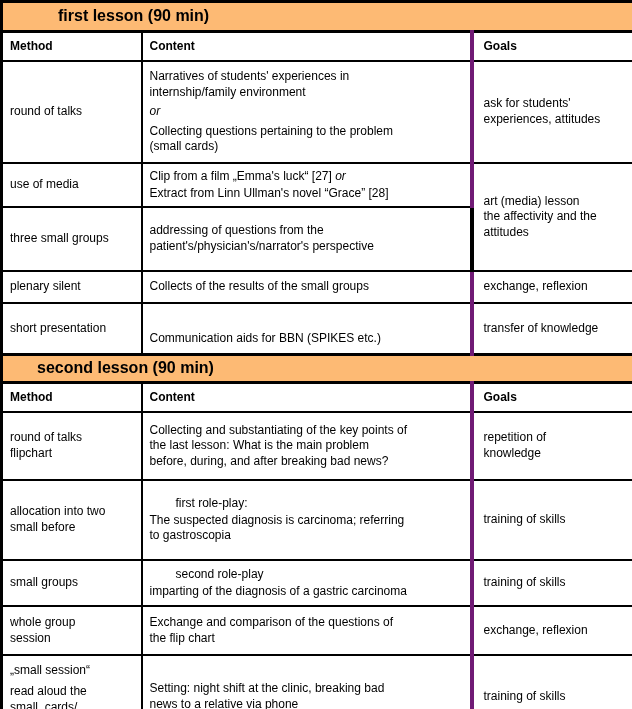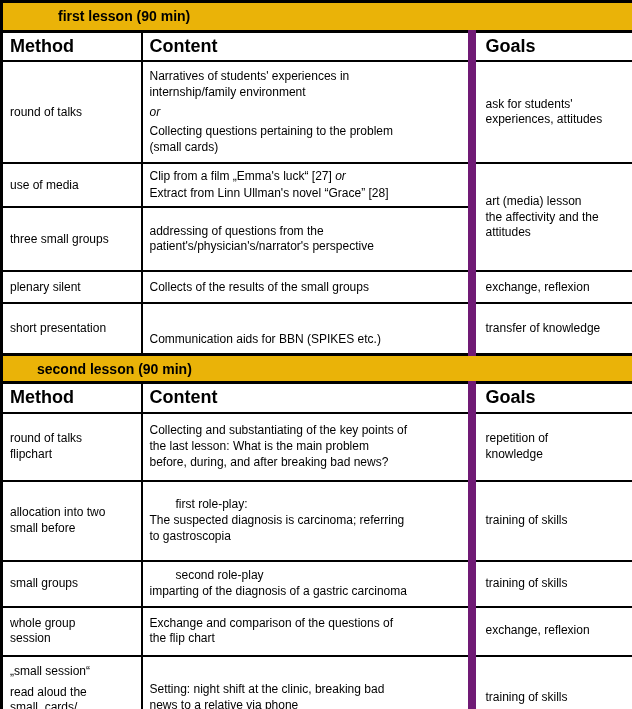--- a/index.html
+++ b/index.html
@@ -2,28 +2,28 @@
 <html><head>
 <meta charset="utf-8">
 <style>
   html,body{margin:0;padding:0;background:#fff;}
   body{width:632px;font-family:"Liberation Sans","DejaVu Sans",sans-serif;color:#000;}
   table{border-collapse:collapse;table-layout:fixed;width:632px;border:3px solid #000;}
   td{border:2px solid #000;vertical-align:middle;font-size:12px;line-height:1.3;
      padding:2px 2px 2px 7px;overflow:hidden;}
   col.c1{width:140px;} col.c2{width:330px;} col.c3{width:162px;}
 
-  tr.band td{background:#eab308;font-weight:bold;font-size:14px;border:3px solid #000;}
+  tr.band td{background:#fdba74;font-weight:bold;font-size:16px;border:3px solid #000;}
   tr.band td.ind1{padding-left:55px;}
   tr.band td.ind2{padding-left:34px;}
 
-  tr.head td{font-weight:bold;font-size:18px;}
+  tr.head td{font-weight:bold;font-size:12px;}
 
   .c-goals{border-left:4px solid #000;padding-left:10px;padding-right:4px;margin-top:16px;}
-  .c-content{border-right:8px solid #701a75;}
+  .c-content{border-right:4px solid #701a75;}
 
   .ml{white-space:pre-line;}
   .pw{white-space:pre-wrap;}
   .it{font-style:italic;}
   .gap3{margin-top:1px;}
   .gap4{margin-top:5px;}
   .orline{margin:4px 0;}
   .indent{padding-left:26px;}
   .vbot{vertical-align:bottom;padding-bottom:6px;margin-top:44px;}
 

